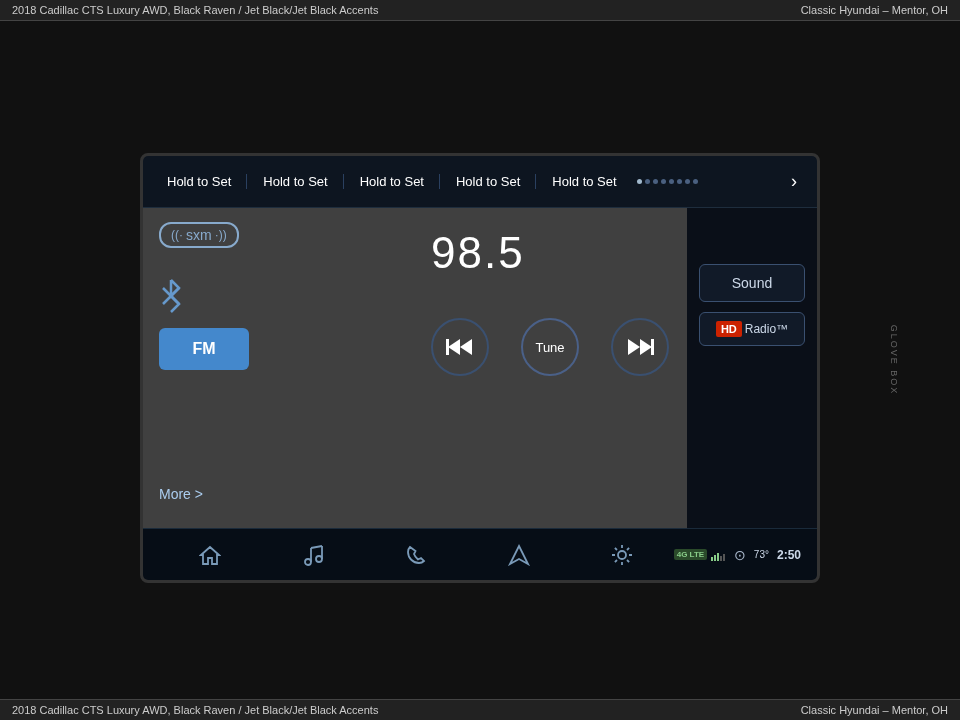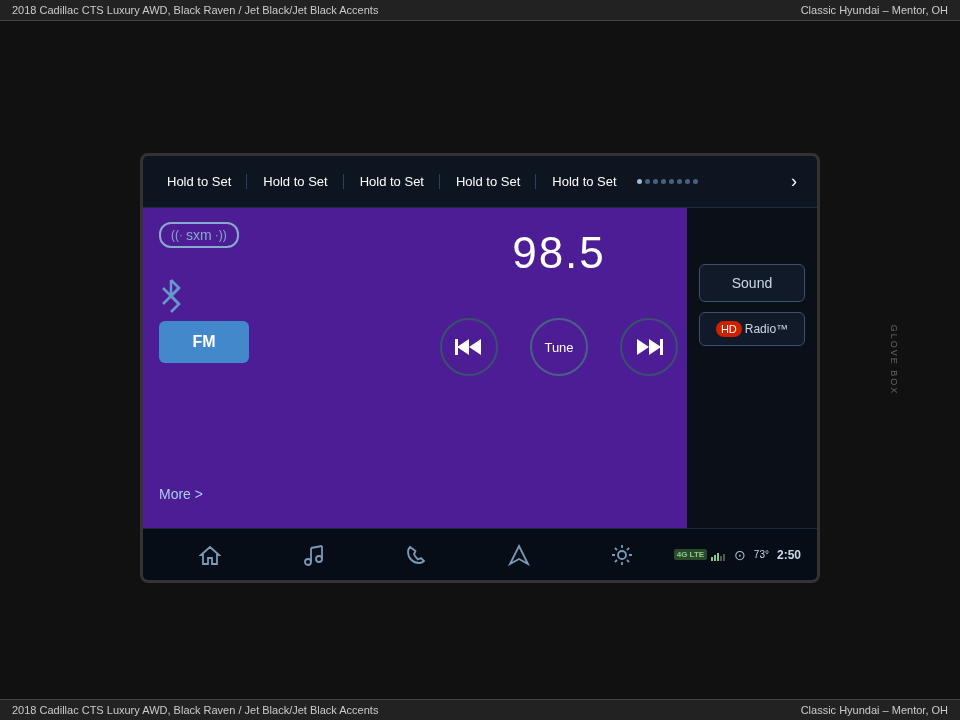--- a/index.html
+++ b/index.html
@@ -30,21 +30,21 @@
       height: calc(100% - 26px);
       background: #111;
       align-items: center;
       justify-content: center;
     }
 
     
     .screen-container {
       width: 680px;
       height: 430px;
-      background: #4c1d95;
+      background: #404040;
       border-radius: 8px;
       border: 3px solid #333;
       overflow: hidden;
       position: relative;
       display: flex;
       flex-direction: column;
     }
 
     
     .preset-bar {
@@ -142,21 +142,21 @@
       position: absolute;
       left: 16px;
       top: 70px;
       font-size: 28px;
       color: #88aacc;
     }
 
     .fm-button {
       position: absolute;
       left: 16px;
-      top: 113px;
+      top: 120px;
       background: #4488cc;
       color: #fff;
       border: none;
       border-radius: 6px;
       padding: 12px 22px;
       font-size: 16px;
       font-weight: bold;
       cursor: pointer;
       width: 90px;
     }
@@ -168,21 +168,20 @@
       color: #aaccee;
       font-size: 14px;
       cursor: pointer;
     }
 
     
     .center-area {
       flex: 1;
       display: flex;
       flex-direction: column;
-      align-items: center;
       justify-content: flex-start;
       padding-top: 20px;
     }
 
     .frequency {
       font-size: 44px;
       font-weight: 300;
       color: #fff;
       letter-spacing: 2px;
       margin-bottom: 30px;
@@ -307,23 +306,23 @@
     .hd-logo {
       display: flex;
       align-items: center;
       justify-content: center;
       gap: 3px;
     }
     .hd-box {
       background: #cc2200;
       color: #fff;
       font-size: 11px;
-      font-weight: normal;
+      font-weight: bold;
       padding: 2px 5px;
-      border-radius: 8px;
+      border-radius: 2px;
     }
     .hd-radio-text {
       color: #ccd8e8;
       font-size: 12px;
       font-weight: normal;
     }
   </style>
 </head>
 <body>
 

